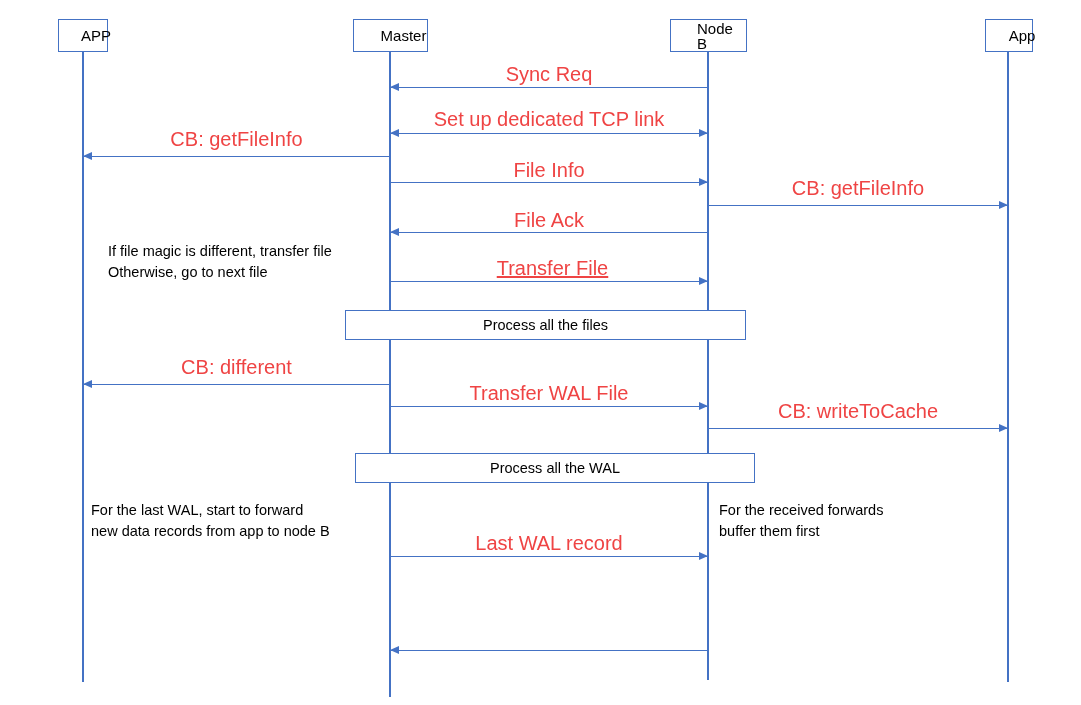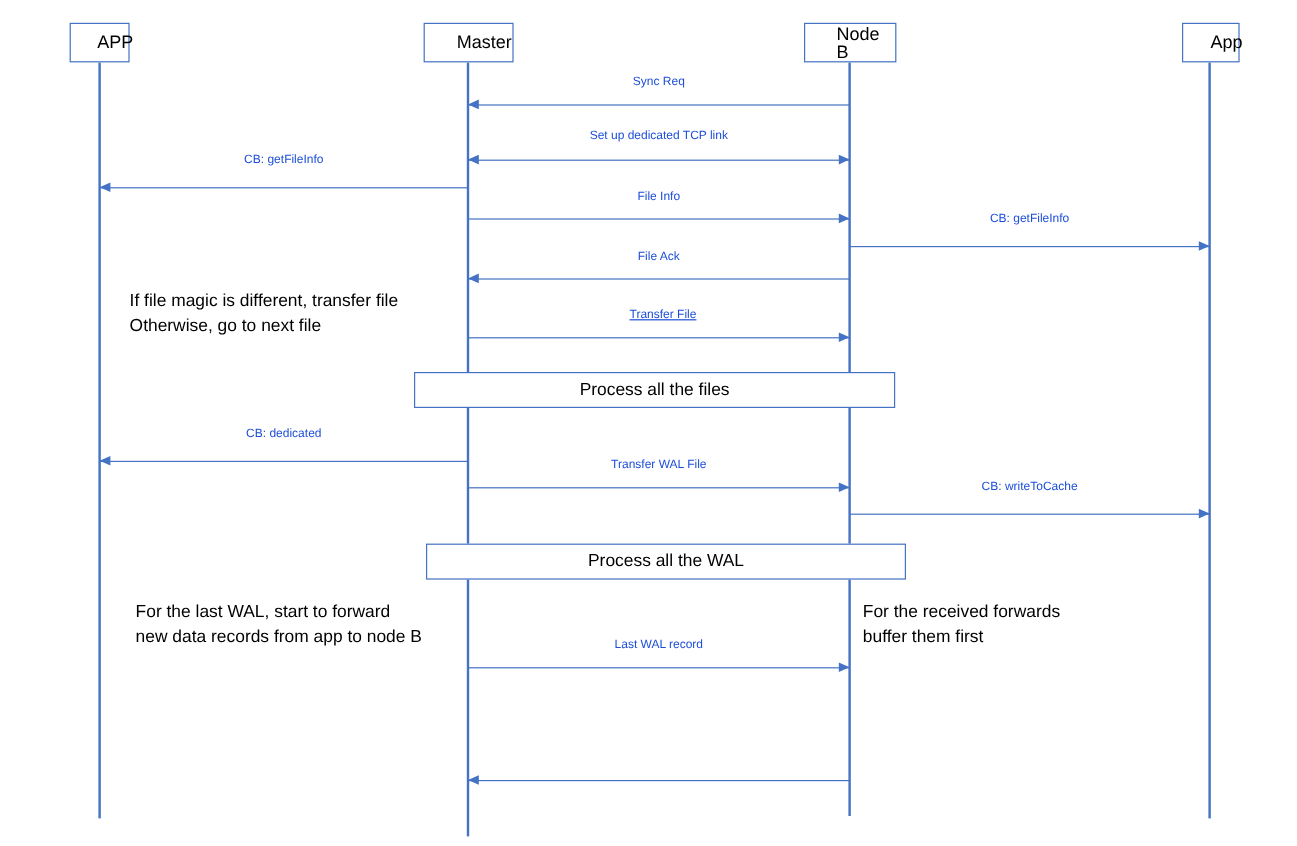--- a/index.html
+++ b/index.html
@@ -54,22 +54,22 @@
     border-bottom: 4.5px solid transparent;
     border-left: 9px solid #4472c4;
   }
   .arrow-head.left {
     border-top: 4.5px solid transparent;
     border-bottom: 4.5px solid transparent;
     border-right: 9px solid #4472c4;
   }
   .msg-label {
     position: absolute;
-    font-size: 10px;
-    color: #1d4ed8;
+    font-size: 20px;
+    color: #ef4444;
     text-align: center;
     white-space: nowrap;
     z-index: 4;
     line-height: 1.15;
   }
   .process-box {
     position: absolute;
     box-sizing: border-box;
     border: 1.6px solid #4472c4;
     background: #ffffff;
@@ -119,33 +119,33 @@
     <div class="arrow-head right" style="top: 201.2px; left: 999px;"></div>
     <div class="msg-label" style="left: 708px; width: 300px; top: 177px;">CB: getFileInfo</div>
     <div class="msg-line" style="left: 390px; top: 232px; width: 318px;"></div>
     <div class="arrow-head left" style="top: 228.2px; left: 390px;"></div>
     <div class="msg-label" style="left: 390px; width: 318px; top: 209px;">File Ack</div>
     <div class="msg-line" style="left: 390px; top: 281px; width: 318px;"></div>
     <div class="arrow-head right" style="top: 277.2px; left: 699px;"></div>
     <div class="msg-label" style="left: 390px; width: 325px; top: 257px; text-decoration: underline;">Transfer File</div>
     <div class="msg-line" style="left: 83px; top: 384px; width: 307px;"></div>
     <div class="arrow-head left" style="top: 380.2px; left: 83px;"></div>
-    <div class="msg-label" style="left: 83px; width: 307px; top: 356px;">CB: dedicated</div>
+    <div class="msg-label" style="left: 83px; width: 307px; top: 356px;">CB: different</div>
     <div class="msg-line" style="left: 390px; top: 406px; width: 318px;"></div>
     <div class="arrow-head right" style="top: 402.2px; left: 699px;"></div>
     <div class="msg-label" style="left: 390px; width: 318px; top: 382px;">Transfer WAL File</div>
     <div class="msg-line" style="left: 708px; top: 428px; width: 300px;"></div>
     <div class="arrow-head right" style="top: 424.2px; left: 999px;"></div>
     <div class="msg-label" style="left: 708px; width: 300px; top: 400px;">CB: writeToCache</div>
     <div class="msg-line" style="left: 390px; top: 556px; width: 318px;"></div>
     <div class="arrow-head right" style="top: 552.2px; left: 699px;"></div>
     <div class="msg-label" style="left: 390px; width: 318px; top: 532px;">Last WAL record</div>
     <div class="msg-line" style="left: 390px; top: 650px; width: 318px;"></div>
     <div class="arrow-head left" style="top: 646.2px; left: 390px;"></div>
     <div class="process-box" style="left: 345px; top: 310px; width: 401px; height: 30px;">Process all the files</div>
     <div class="process-box" style="left: 355px; top: 453px; width: 400px; height: 30px;">Process all the WAL</div>
     <div class="note align-left" style="left: 108px; top: 241px; width: 280px;">If file magic is different, transfer file
 Otherwise, go to next file</div>
-    <div class="note align-left" style="left: 113px; top: 500px; width: 280px;">For the last WAL, start to forward
+    <div class="note align-left" style="left: 91px; top: 500px; width: 280px;">For the last WAL, start to forward
 new data records from app to node B</div>
     <div class="note align-left" style="left: 719px; top: 500px; width: 230px;">For the received forwards
 buffer them first</div>
   </div>
 
 </body></html>

